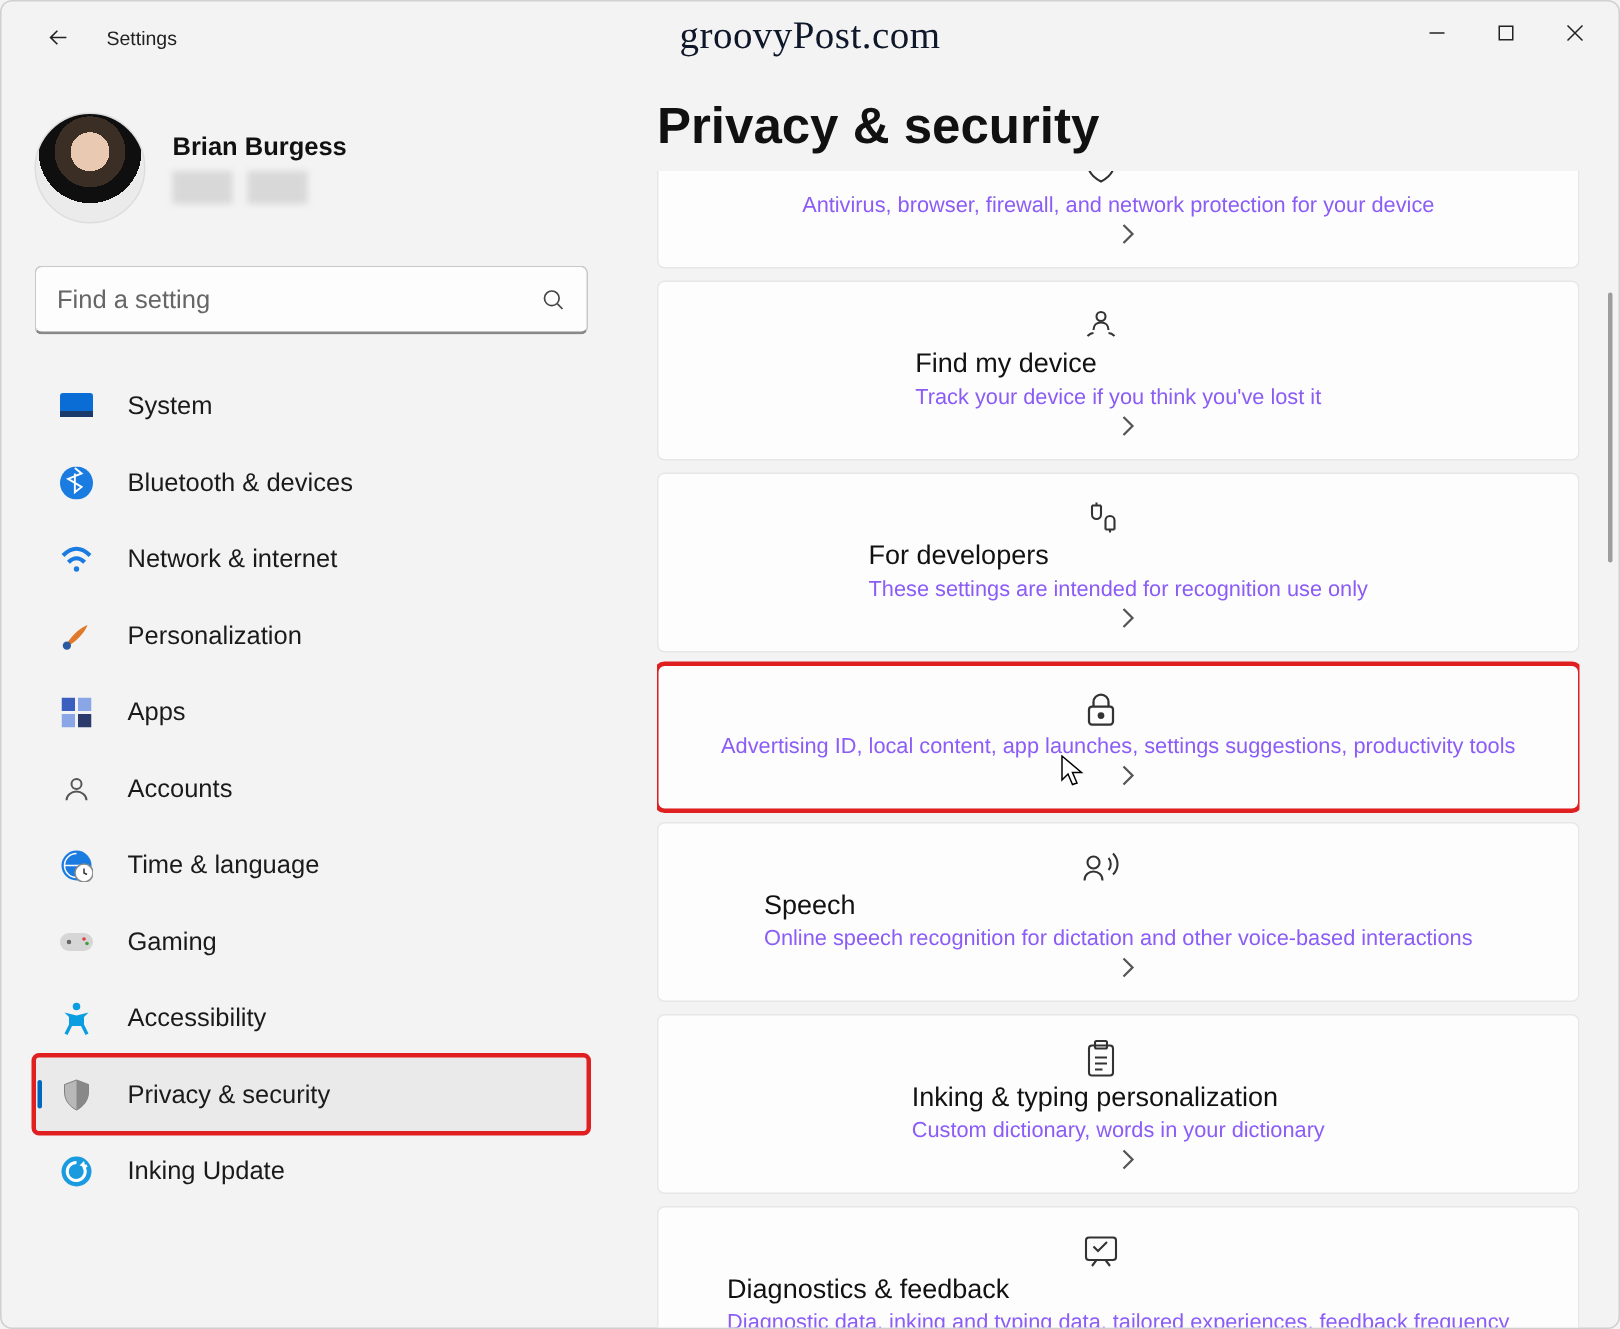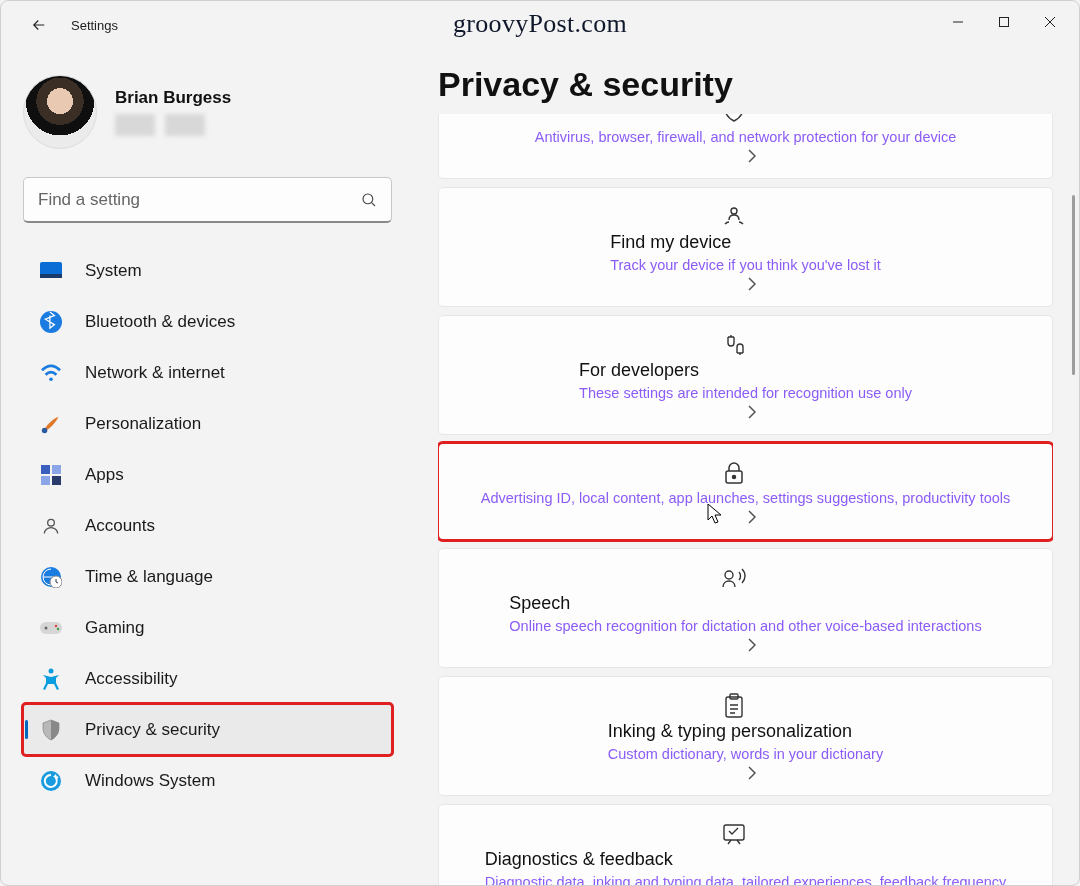--- a/index.html
+++ b/index.html
@@ -335,21 +335,21 @@
           <span>Privacy &amp; security</span>
         </div>
         <div class="nav-item">
           <span class="nav-icn">
               <svg width="22" height="22">
                 <circle cx="11" cy="11" r="10" fill="#1a9be0"></circle>
                 <path d="M11 5a6 6 0 105 3l2-1" fill="none" stroke="#fff" stroke-width="2"></path>
                 <path d="M16 4l1 4-4-1z" fill="#fff"></path>
               </svg>
             </span>
-          <span>Windows System</span>
+          <span>Inking Update</span>
         </div>
       </div>
     </div>
 
     <div class="content">
       <div class="page-title">Privacy &amp; security</div>
 
       <div class="scroll-area">
         <div class="scroll-inner">
 

